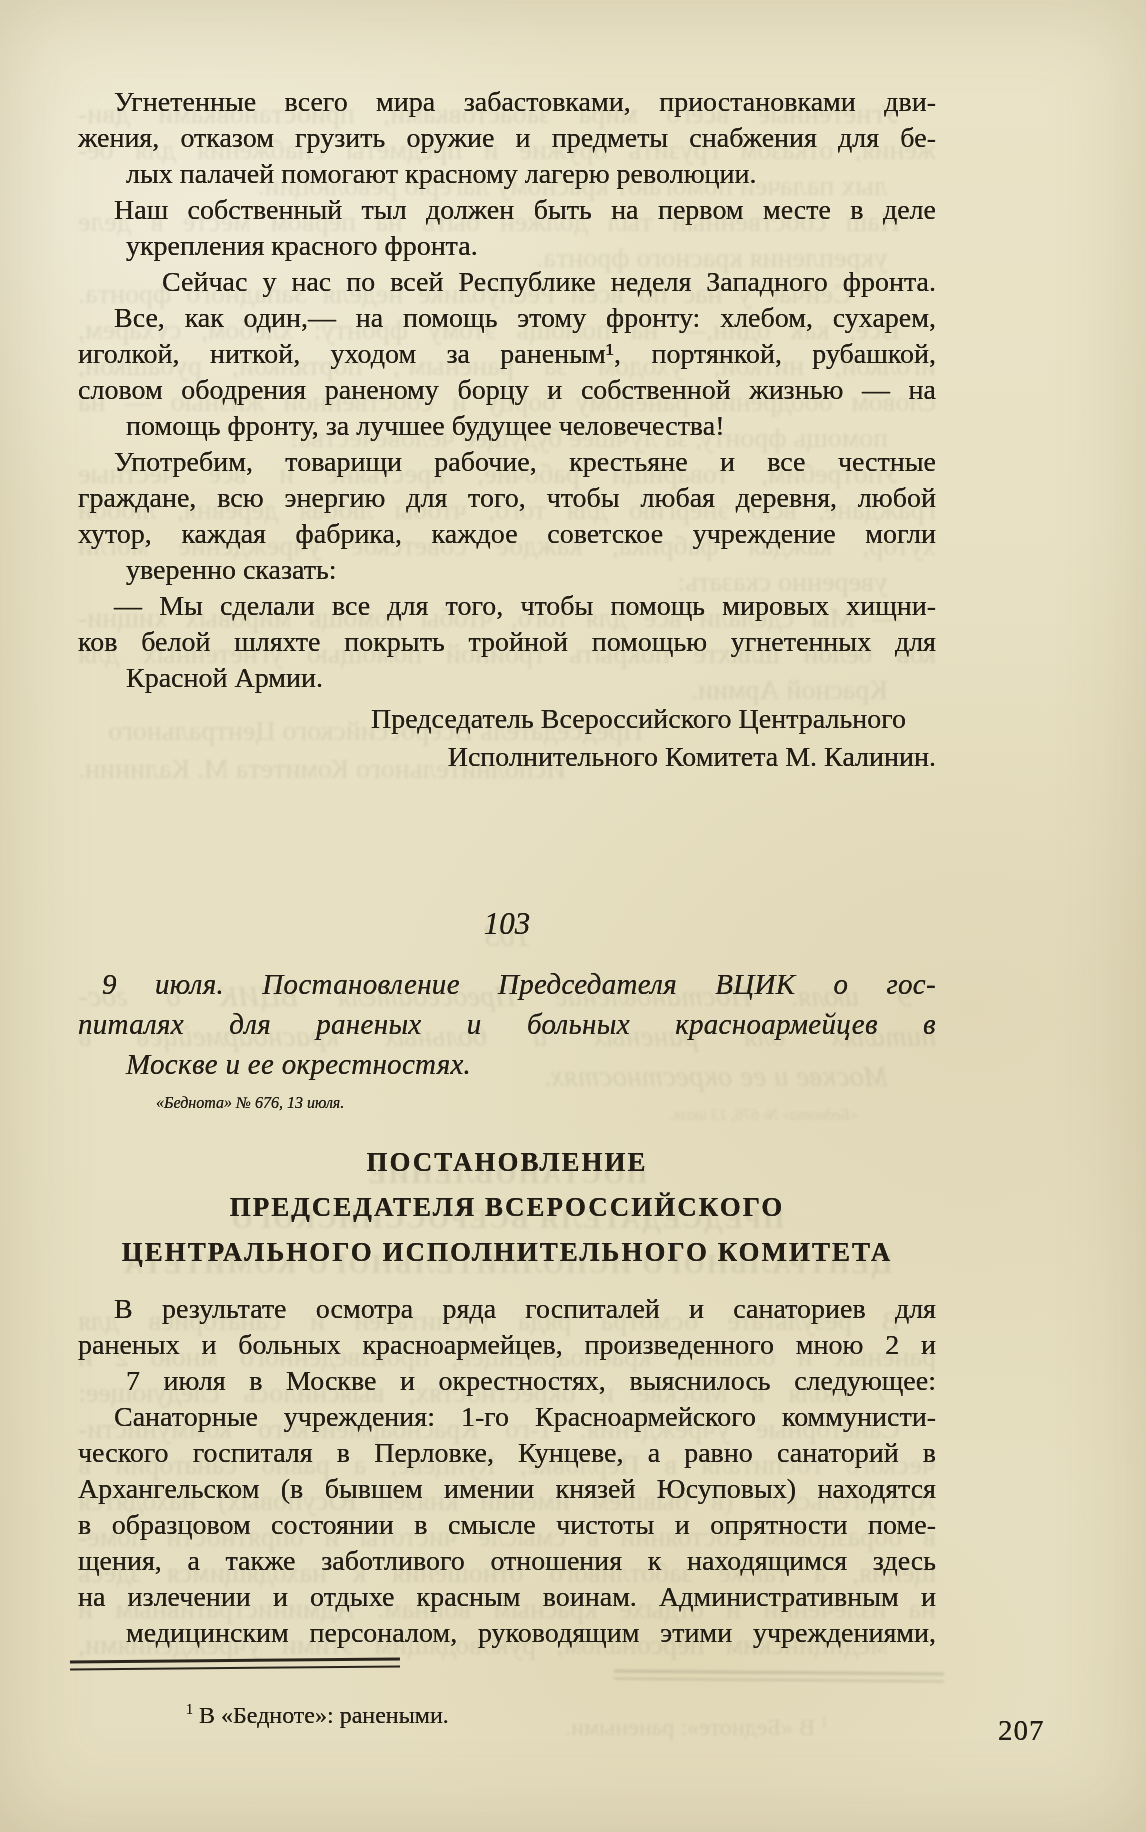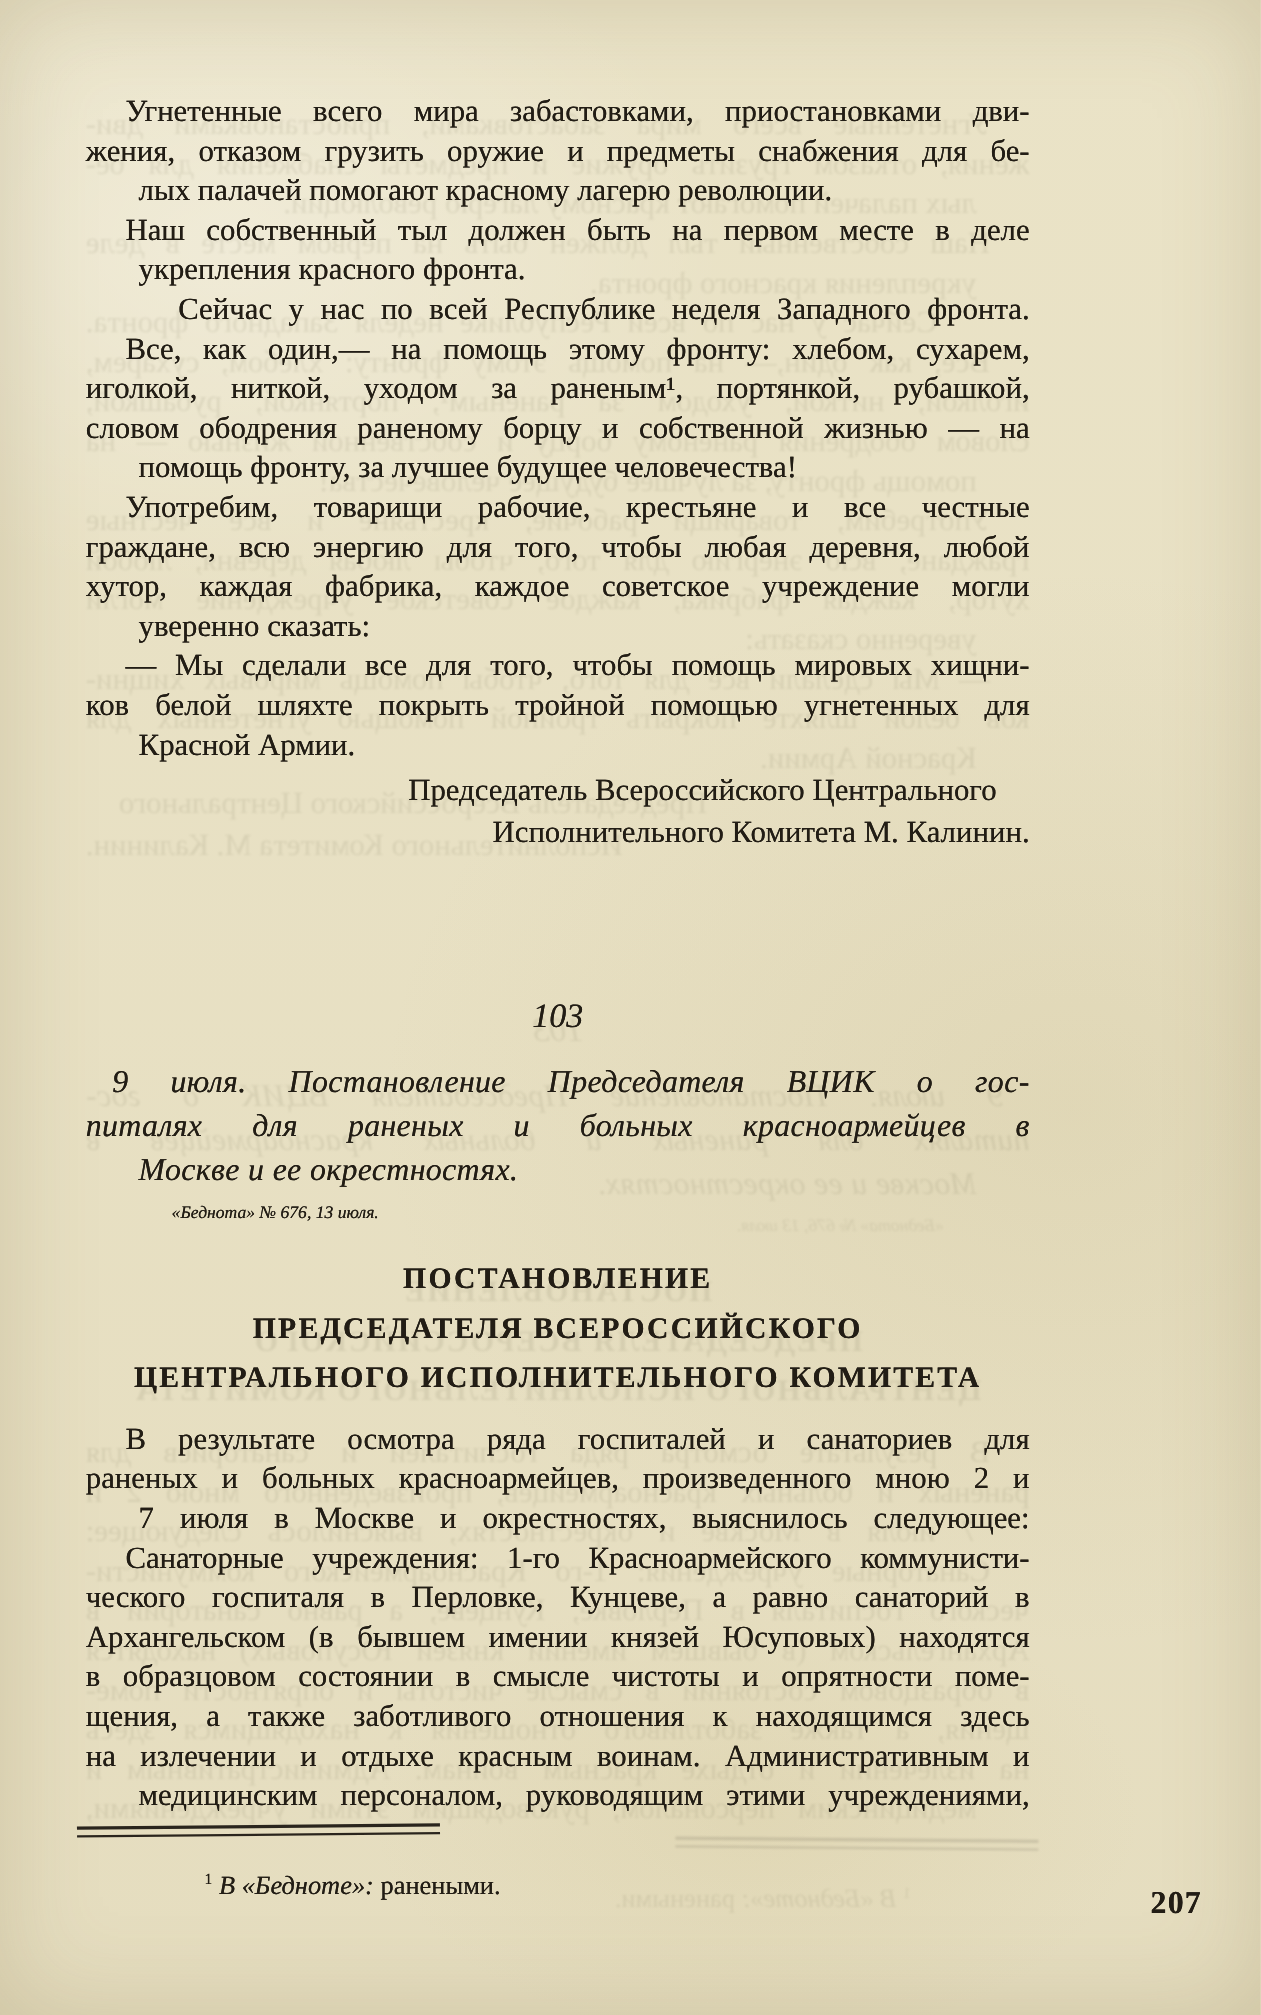--- a/index.html
+++ b/index.html
@@ -62,24 +62,24 @@
   .doc-title{ margin-top:24px; font-size:27px; line-height:45px; font-weight:bold; letter-spacing:2px; }
   .doc-title .line{ text-align:center; }
   .doc-body{ margin-top:16px; }
   .footnote-rule{
     margin-top:8px; margin-left:-8px; width:330px; height:5px;
     border-top:3px solid #2a251d; border-bottom:2px solid #2a251d;
     transform:rotate(-.5deg);
   }
   .footnote{ margin-top:26px; padding-left:108px; font-size:24px; line-height:30px; }
   .footnote sup{ font-size:14px; }
-  .footnote .fn-src{ font-style:italic; }
+  .footnote .fn-src{ }
   .page-number{
-    position:absolute; left:1046px; top:1714px;
-    font-size:29px; font-weight:bold; letter-spacing:1px;
+    position:absolute; left:998px; top:1714px;
+    font-size:29px; font-weight:normal; letter-spacing:1px;
     text-shadow:0 0 .5px currentColor;
   }
 </style>
 </head>
 <body>
 
 <div class="page">
 
   <div class="bleed" id="bleed">
 

